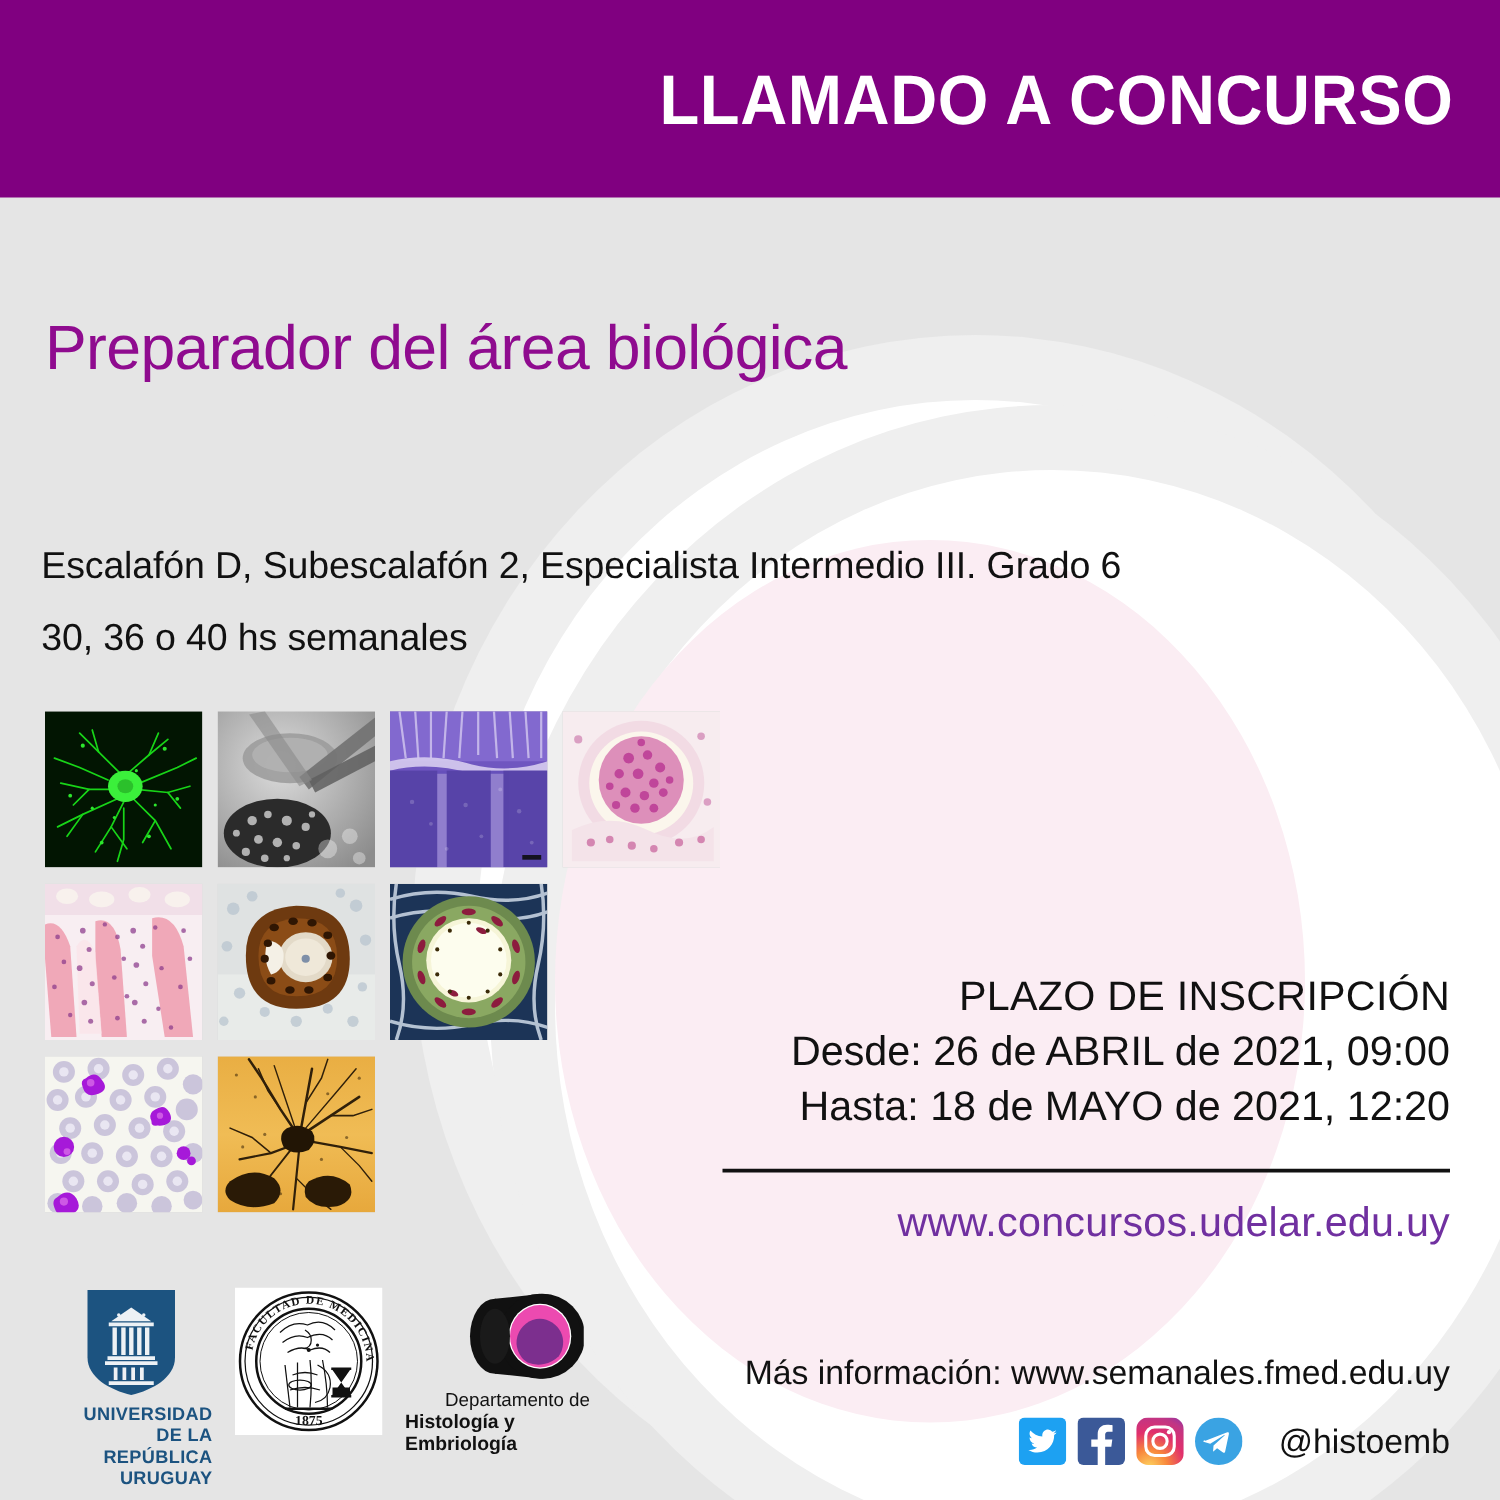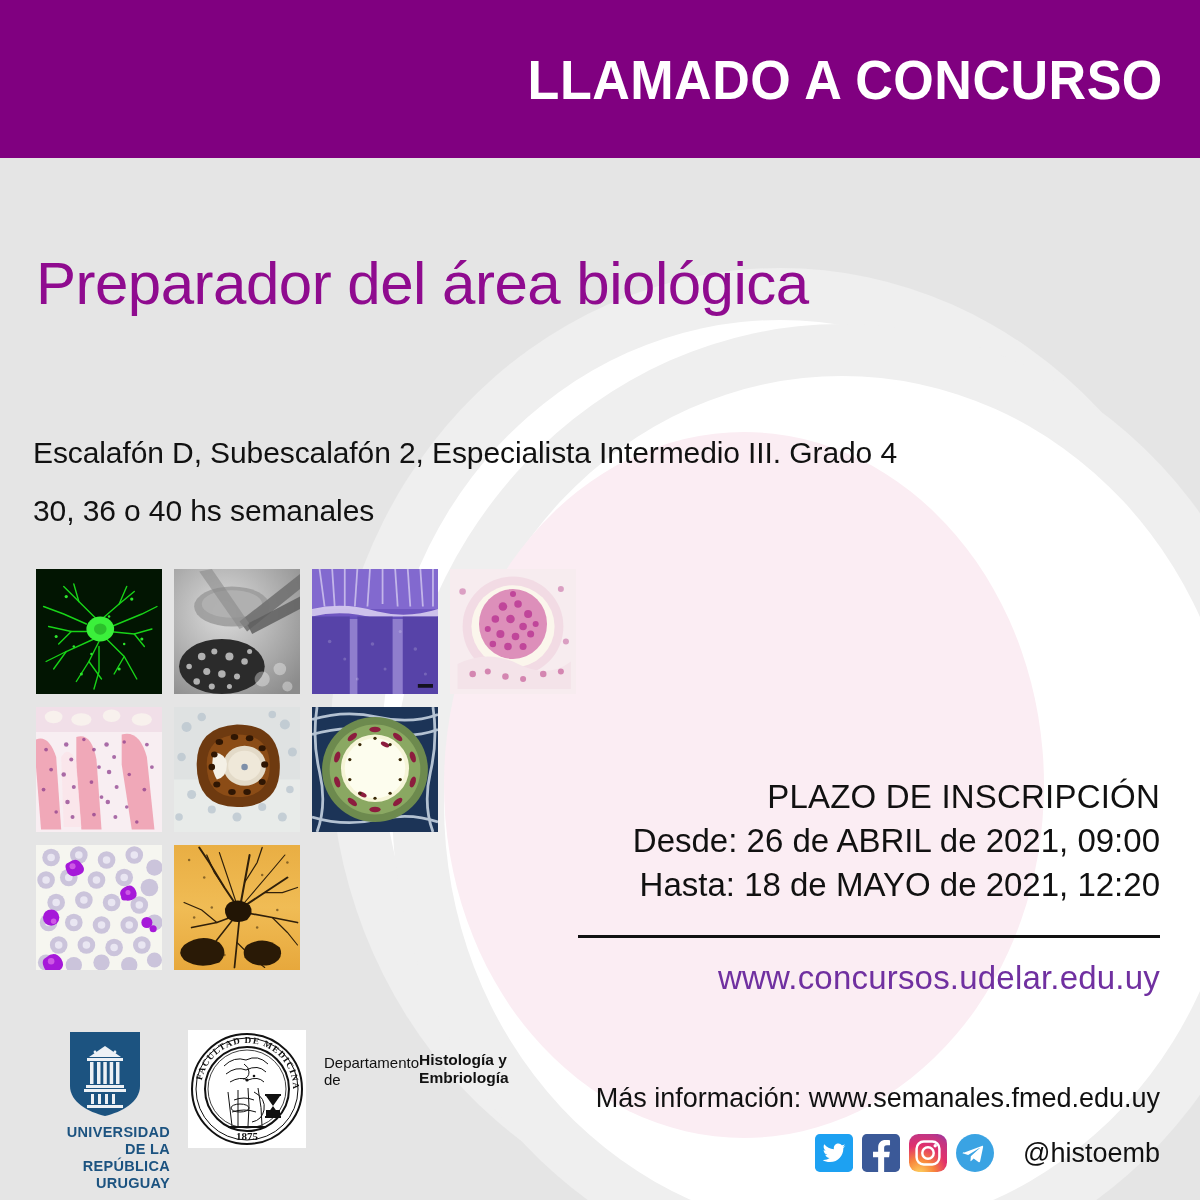--- a/index.html
+++ b/index.html
@@ -77,21 +77,21 @@
     white-space: nowrap;
   }
 
   
   .content { position: absolute; inset: 0; z-index: 4; }
 
   .job-title {
     position: absolute;
     left: 36px; top: 252px;
     color: #8f0b8f;
-    font-size: 60px;
+    font-size: 50px;
     font-weight: 400;
     line-height: 1.05;
     white-space: nowrap;
     letter-spacing: -0.5px;
   }
 
   .subtitle-block {
     position: absolute;
     left: 33px; top: 424px;
     width: 1060px;
@@ -192,21 +192,21 @@
   .logo-udelar .shield-wrap { display: flex; justify-content: center; }
   .logo-udelar .caption {
     margin-top: 6px;
     color: #1c5380;
     font-size: 14.5px;
     font-weight: 700;
     line-height: 17px;
     letter-spacing: 0.3px;
   }
   .logo-fmed { width: 118px; }
-  .logo-hist { display: flex; flex-direction: row; align-items: center; width: 180px; }
+  .logo-hist { display: flex; flex-direction: column; align-items: center; width: 180px; }
   .logo-hist .caption1 { font-size: 15px; color: #111; margin-top: 4px; }
   .logo-hist .caption2 { font-size: 15.5px; color: #111; font-weight: 700; }
 </style>
 </head>
 <body>
 
 <div id="poster" style="--brand: #800080;">
 
   <div class="bg-layer">
     <div class="bg-ring-outer" style="background: rgb(239, 239, 239);"></div>
@@ -218,21 +218,21 @@
 
   <div class="header-band" style="background: rgb(128, 0, 128);">
     <div class="header-title">LLAMADO A CONCURSO</div>
   </div>
 
   <div class="content">
 
     <div class="job-title" style="color: rgb(143, 11, 143);">Preparador del área biológica</div>
 
     <div class="subtitle-block">
-      <div class="subtitle-line">Escalafón D, Subescalafón 2, Especialista Intermedio III. Grado 4</div>
+      <div class="subtitle-line">Escalafón D, Subescalafón 2, Especialista Intermedio III. Grado 6</div>
       <div class="subtitle-line">30, 36 o 40 hs semanales</div>
     </div>
 
     <div class="gallery">
 
       <div class="gallery-row">
         <div class="thumb">
           <svg viewBox="0 0 100 100" preserveAspectRatio="none" aria-hidden="true">
             <rect width="100" height="100" fill="#021502"></rect>
             <g stroke="#18d418" stroke-width="1.1" fill="none" stroke-linecap="round">

